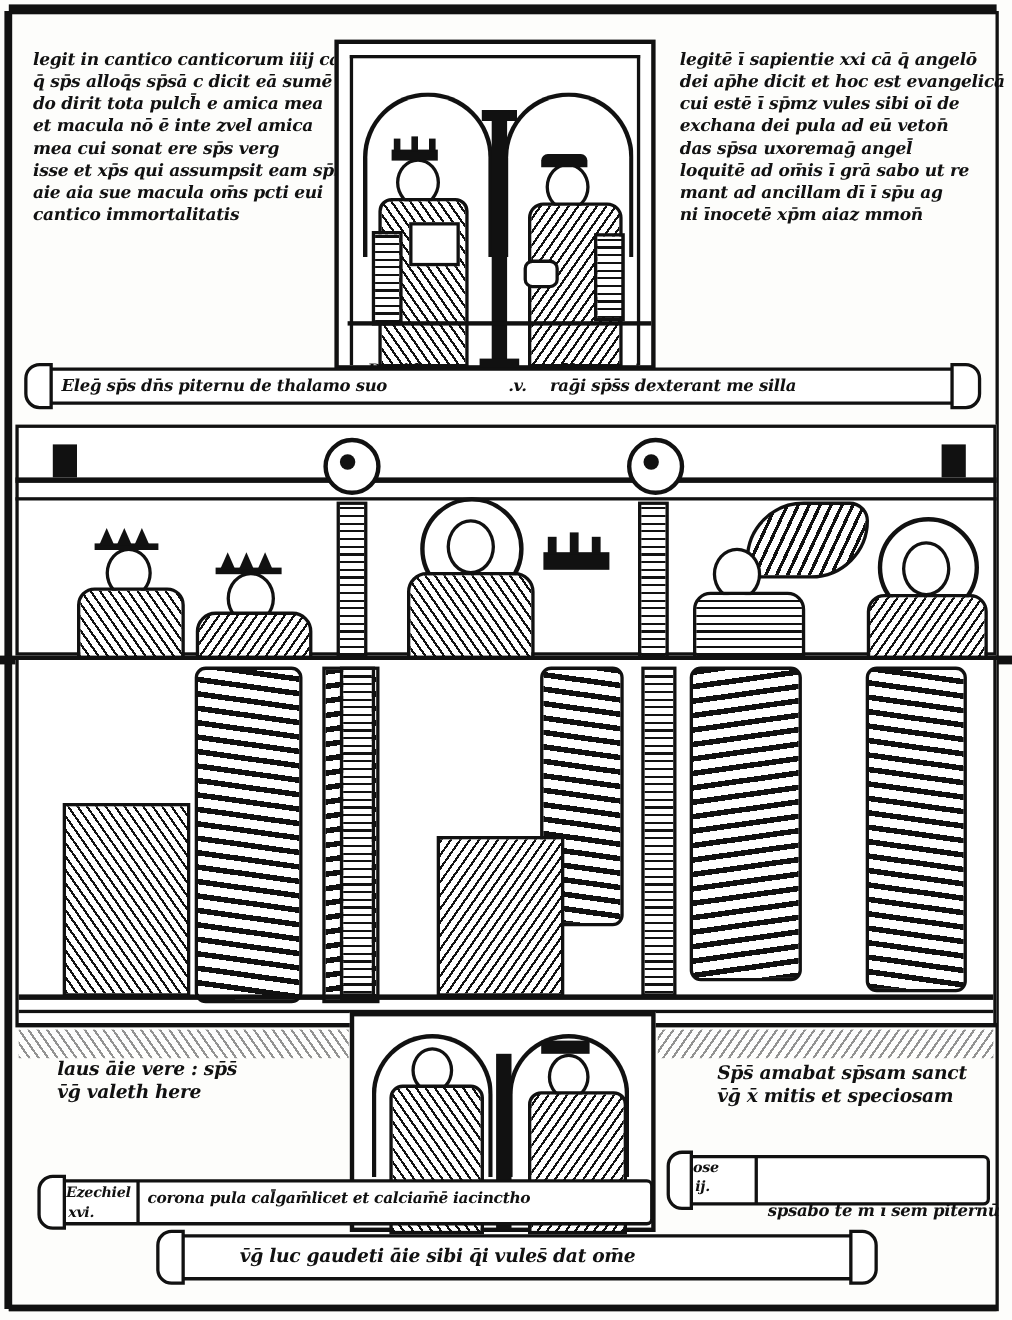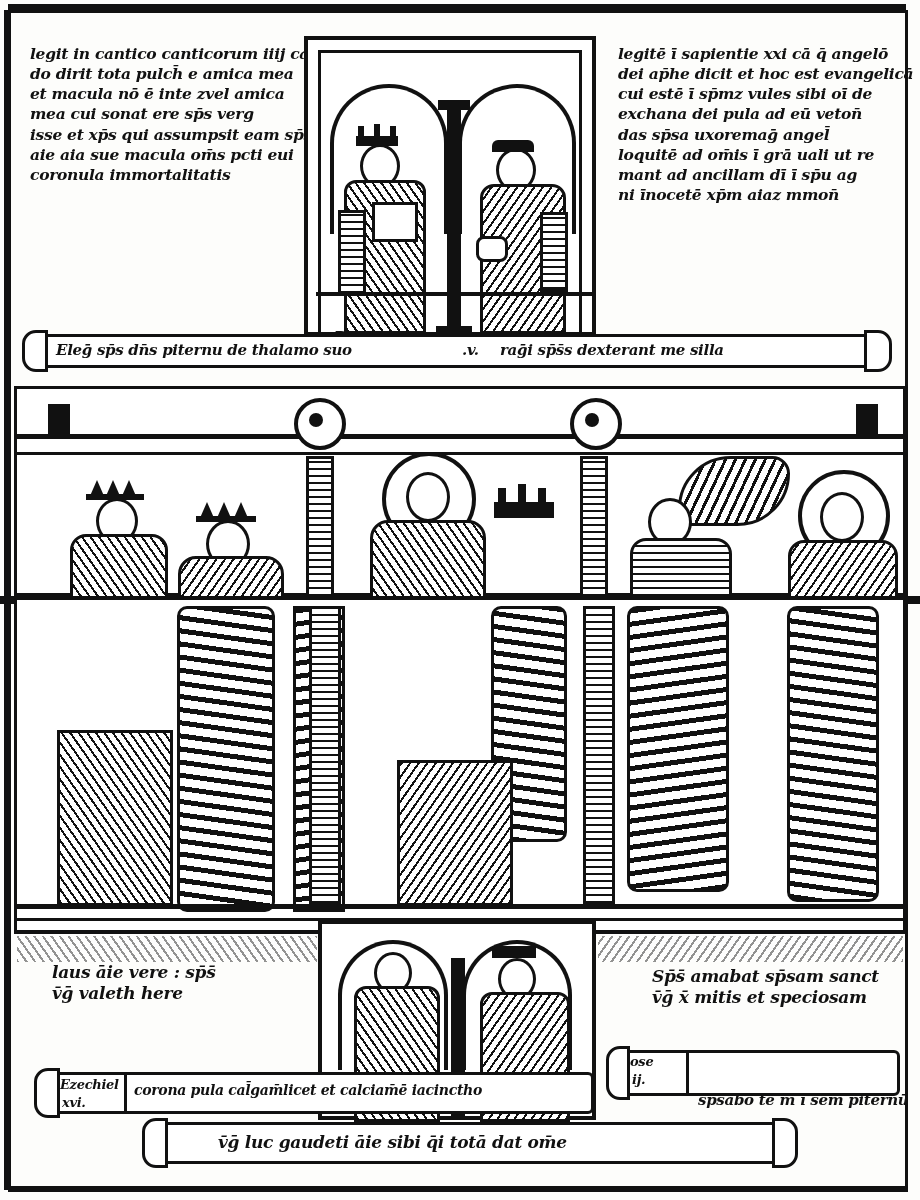--- a/index.html
+++ b/index.html
@@ -242,35 +242,36 @@
 
 <div id="page">
 
   <div class="outer-frame"></div>
   <div class="edge-rough" style="left:8px;top:4px;width:898px;height:7px;"></div>
   <div class="edge-rough" style="left:4px;top:10px;width:7px;height:1180px;"></div>
   <div class="edge-rough" style="left:8px;top:1186px;width:898px;height:6px;"></div>
 
   <div class="text-block blackletter" style="left:30px;top:44px;width:260px;">
     <div>legit in cantico canticorum iiij ca</div>
+    <div>q̄ sp̄s alloq̄s sp̄sā c dicit eā sumē</div>
     <div>do dirit tota pulch̄ e amica mea</div>
     <div>et macula nō ē inte zvel amica</div>
     <div>mea cui sonat ere sp̄s verg</div>
     <div>isse et xp̄s qui assumpsit eam sp̄sam</div>
     <div>aie aia sue macula om̄s pcti eui</div>
-    <div>coronula immortalitatis</div>
+    <div>cantico immortalitatis</div>
   </div>
 
   <div class="text-block blackletter" style="left:618px;top:44px;width:270px;">
     <div>legitē ī sapientie xxi cā q̄ angelō</div>
     <div>dei ap̄he dicit et hoc est evangelicā</div>
     <div>cui estē ī sp̄mz vules sibi oī de</div>
     <div>exchana dei pula ad eū veton̄</div>
     <div>das sp̄sa uxoremaḡ angel̄</div>
-    <div>loquitē ad om̄is ī grā uali ut re</div>
+    <div>loquitē ad om̄is ī grā sabo ut re</div>
     <div>mant ad ancillam dī ī sp̄u ag</div>
     <div>ni īnocetē xp̄m aiaz mmon̄</div>
   </div>
 
   <div class="canopy">
     <div class="arch left"></div>
     <div class="arch right"></div>
     <div class="col" style="left:139px;top:66px;width:14px;height:228px;"></div>
     <div class="solid" style="left:130px;top:60px;width:32px;height:10px;"></div>
     <div class="solid" style="left:128px;top:286px;width:36px;height:10px;"></div>
@@ -417,15 +418,15 @@
   <div class="vline" style="left:686px;top:1051px;width:3px;height:44px;"></div>
   <div class="scroll-text blackletter small-cap" style="left:630px;top:1054px;">ose</div>
   <div class="scroll-text blackletter small-cap" style="left:632px;top:1072px;">ij.</div>
   <div class="scroll-text blackletter" style="left:698px;top:1056px;font-size:15px;margin-top:36px;">
     <span>sp̄sabo te m̄ ī sem̄ piternū</span>
   </div>
 
   <div class="scroll" style="left:150px;top:1122px;width:640px;height:42px;border-radius:6px;"></div>
   <div class="scroll" style="left:142px;top:1118px;width:26px;height:50px;border-radius:14px 0 0 14px;"></div>
   <div class="scroll" style="left:772px;top:1118px;width:26px;height:50px;border-radius:0 14px 14px 0;"></div>
-  <div class="scroll-text blackletter" style="left:218px;top:1132px;font-size:17px;">v̄ḡ luc gaudeti āie sibi q̄i totā dat om̄e</div>
+  <div class="scroll-text blackletter" style="left:218px;top:1132px;font-size:17px;">v̄ḡ luc gaudeti āie sibi q̄i vules̄ dat om̄e</div>
 
 </div>
 
 </body></html>

